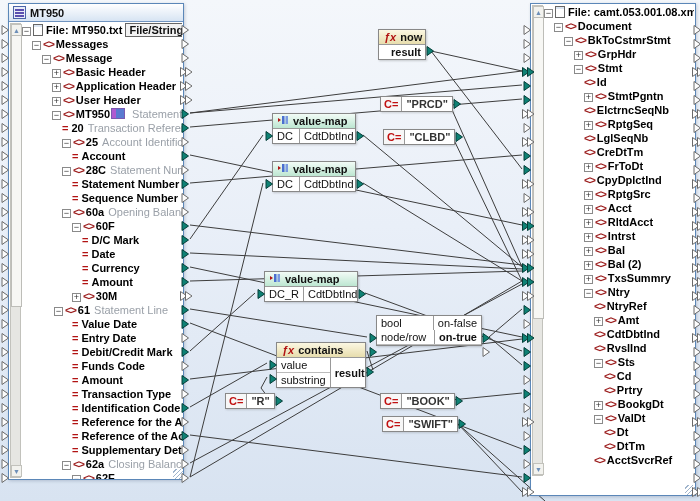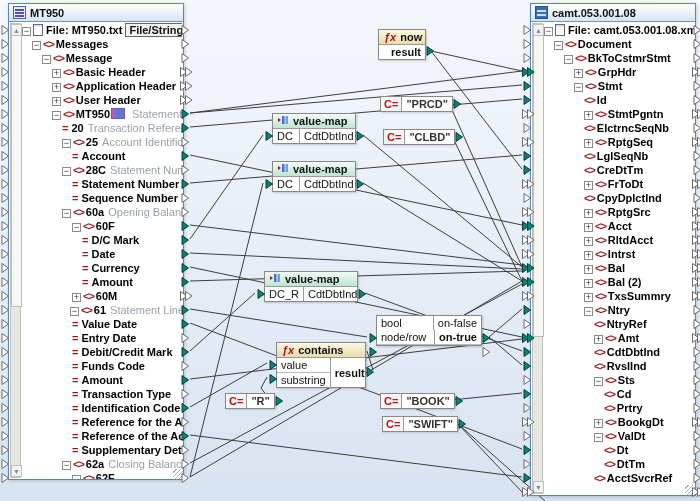--- a/index.html
+++ b/index.html
@@ -128,22 +128,22 @@
           <div class="trow" style="top: 127px; padding-left: 50px;"><span class="atic">=</span><b>Account</b></div>
           <div class="trow" style="top: 141px; padding-left: 40px;"><span class="exp">−</span><span class="elic">&lt;&gt;</span><b>28C</b><span class="note">Statement Number/S</span></div>
           <div class="trow" style="top: 155px; padding-left: 50px;"><span class="atic">=</span><b>Statement Number</b></div>
           <div class="trow" style="top: 169px; padding-left: 50px;"><span class="atic">=</span><b>Sequence Number</b></div>
           <div class="trow" style="top: 183px; padding-left: 40px;"><span class="exp">−</span><span class="elic">&lt;&gt;</span><b>60a</b><span class="note">Opening Balance</span></div>
           <div class="trow" style="top: 197px; padding-left: 50px;"><span class="exp">−</span><span class="elic">&lt;&gt;</span><b>60F</b></div>
           <div class="trow" style="top: 211px; padding-left: 60px;"><span class="atic">=</span><b>D/C Mark</b></div>
           <div class="trow" style="top: 225px; padding-left: 60px;"><span class="atic">=</span><b>Date</b></div>
           <div class="trow" style="top: 239px; padding-left: 60px;"><span class="atic">=</span><b>Currency</b></div>
           <div class="trow" style="top: 253px; padding-left: 60px;"><span class="atic">=</span><b>Amount</b></div>
-          <div class="trow" style="top: 267px; padding-left: 50px;"><span class="exp">+</span><span class="elic">&lt;&gt;</span><b>60M</b></div>
-          <div class="trow" style="top: 281px; padding-left: 48px;"><span class="exp">−</span><span class="elic">&lt;&gt;</span><b>61</b><span class="note">Statement Line</span></div>
+          <div class="trow" style="top: 267px; padding-left: 50px;"><span class="exp">+</span><span class="elic">&lt;&gt;</span><b>30M</b></div>
+          <div class="trow" style="top: 281px; padding-left: 32px;"><span class="exp">−</span><span class="elic">&lt;&gt;</span><b>61</b><span class="note">Statement Line</span></div>
           <div class="trow" style="top: 295px; padding-left: 50px;"><span class="atic">=</span><b>Value Date</b></div>
           <div class="trow" style="top: 309px; padding-left: 50px;"><span class="atic">=</span><b>Entry Date</b></div>
           <div class="trow" style="top: 323px; padding-left: 50px;"><span class="atic">=</span><b>Debit/Credit Mark</b></div>
           <div class="trow" style="top: 337px; padding-left: 50px;"><span class="atic">=</span><b>Funds Code</b></div>
           <div class="trow" style="top: 351px; padding-left: 50px;"><span class="atic">=</span><b>Amount</b></div>
           <div class="trow" style="top: 365px; padding-left: 50px;"><span class="atic">=</span><b>Transaction Type</b></div>
           <div class="trow" style="top: 379px; padding-left: 50px;"><span class="atic">=</span><b>Identification Code</b></div>
           <div class="trow" style="top: 393px; padding-left: 50px;"><span class="atic">=</span><b>Reference for the Account O</b></div>
           <div class="trow" style="top: 407px; padding-left: 50px;"><span class="atic">=</span><b>Reference of the Account S</b></div>
           <div class="trow" style="top: 421px; padding-left: 50px;"><span class="atic">=</span><b>Supplementary Details</b></div>
@@ -350,27 +350,20 @@
         </svg></span>
       <span class="conn" style="top: 469px; left: -9px;"><svg width="13" height="10">
           <path d="M2,0.5 L8.5,5 L2,9.5 Z" fill="#fdfdfd" stroke="#6a6a6a"></path>
         </svg></span>
       <span class="conn" style="top: 469px; right: -10px;"><svg width="13" height="10">
           <path d="M2,0.5 L8.5,5 L2,9.5 Z" fill="#fdfdfd" stroke="#6a6a6a"></path>
         </svg></span>
     </div>
 
   <div class="comp" id="right-comp" style="left:530px;top:3px;width:164px;height:491px;">
-    <div class="comp-head">
-      <span class="hicon xml">
-          <i style="top:3px"></i>
-          <i style="top:7px"></i>
-        </span>
-      <span>camt.053.001.08</span>
-    </div>
     <div class="comp-body">
       <div class="vscroll">
         <div class="sbtn up">▲</div>
         <div class="sthumb" style="top:11px;height:300px;"></div>
         <div class="sbtn dn">▼</div>
       </div>
       <div id="right-tree">
           <div class="trow" style="top: 1px; padding-left: 0px;"><span class="exp">−</span><span class="flic"></span><b>File: camt.053.001.08.xml</b></div>
           <div class="trow" style="top: 15px; padding-left: 10px;"><span class="exp">−</span><span class="elic">&lt;&gt;</span><b>Document</b></div>
           <div class="trow" style="top: 29px; padding-left: 20px;"><span class="exp">−</span><span class="elic">&lt;&gt;</span><b>BkToCstmrStmt</b></div>

